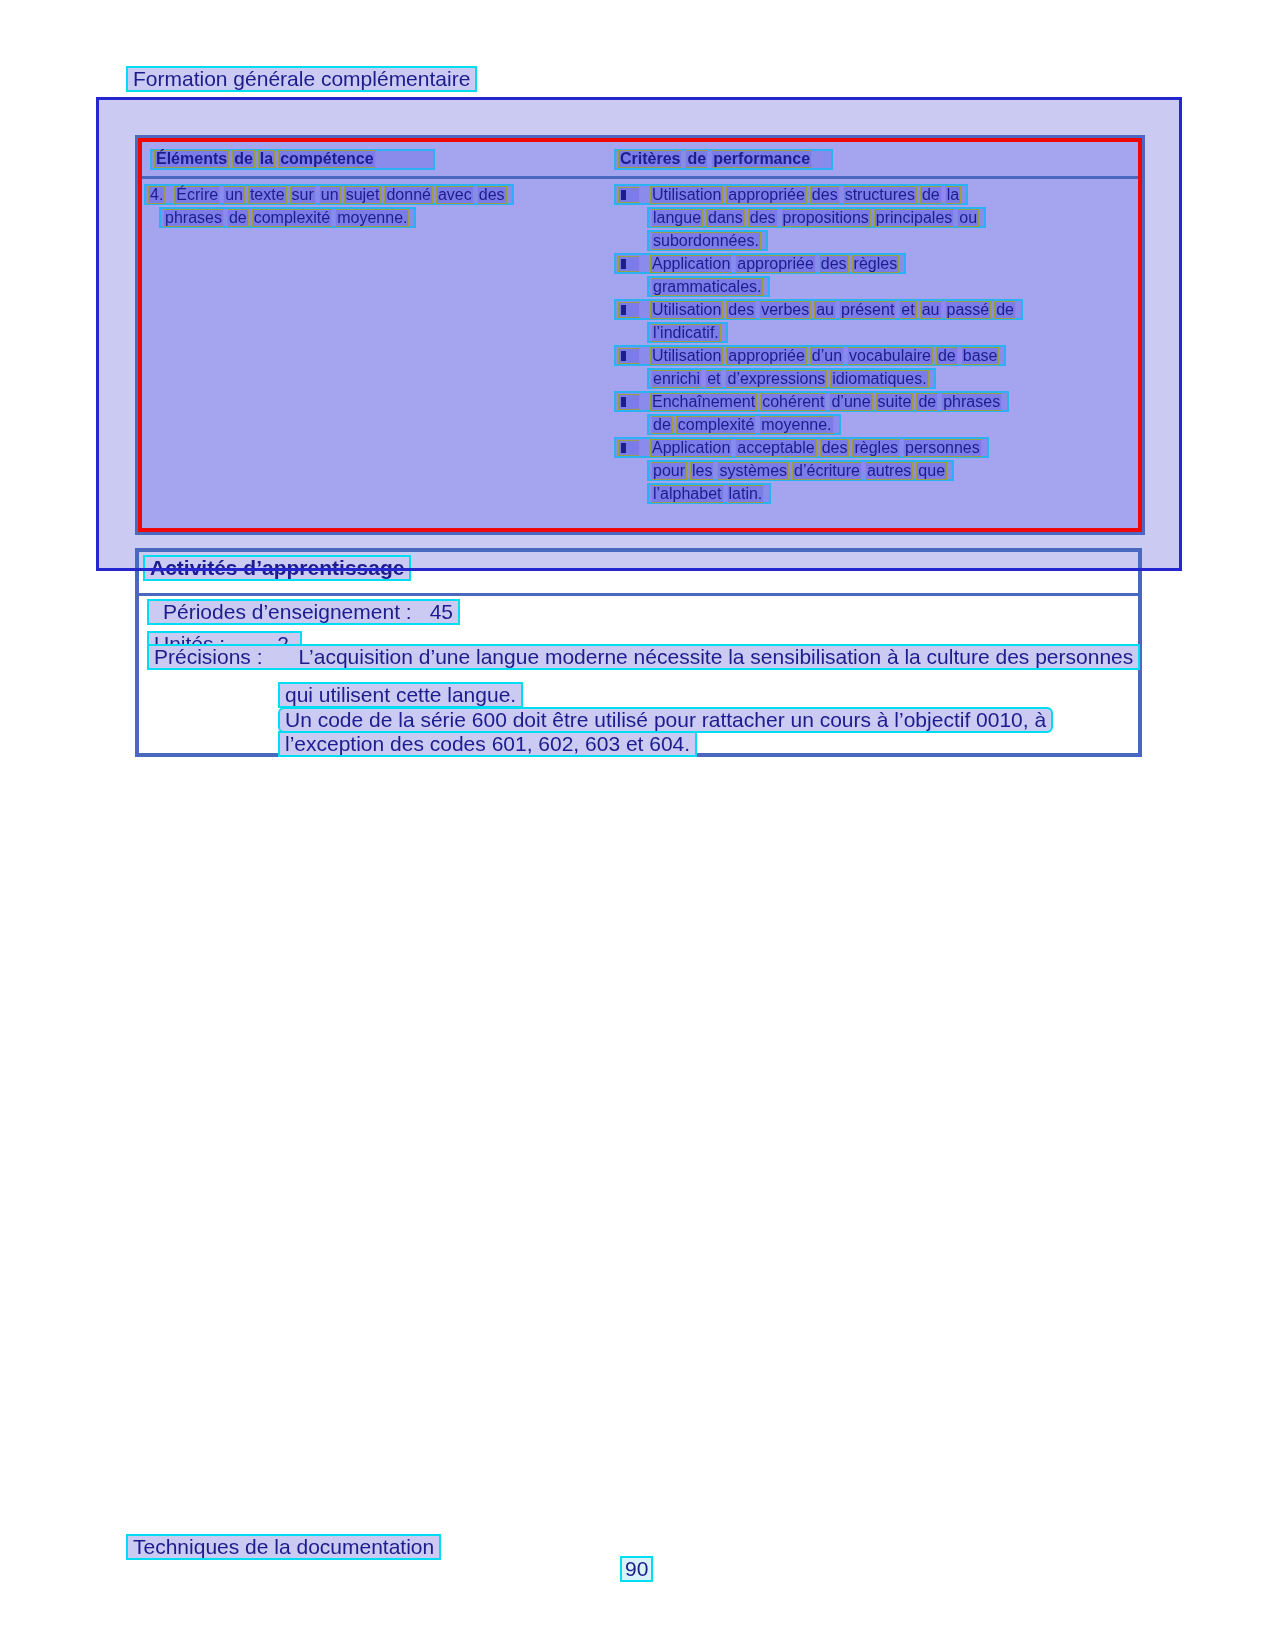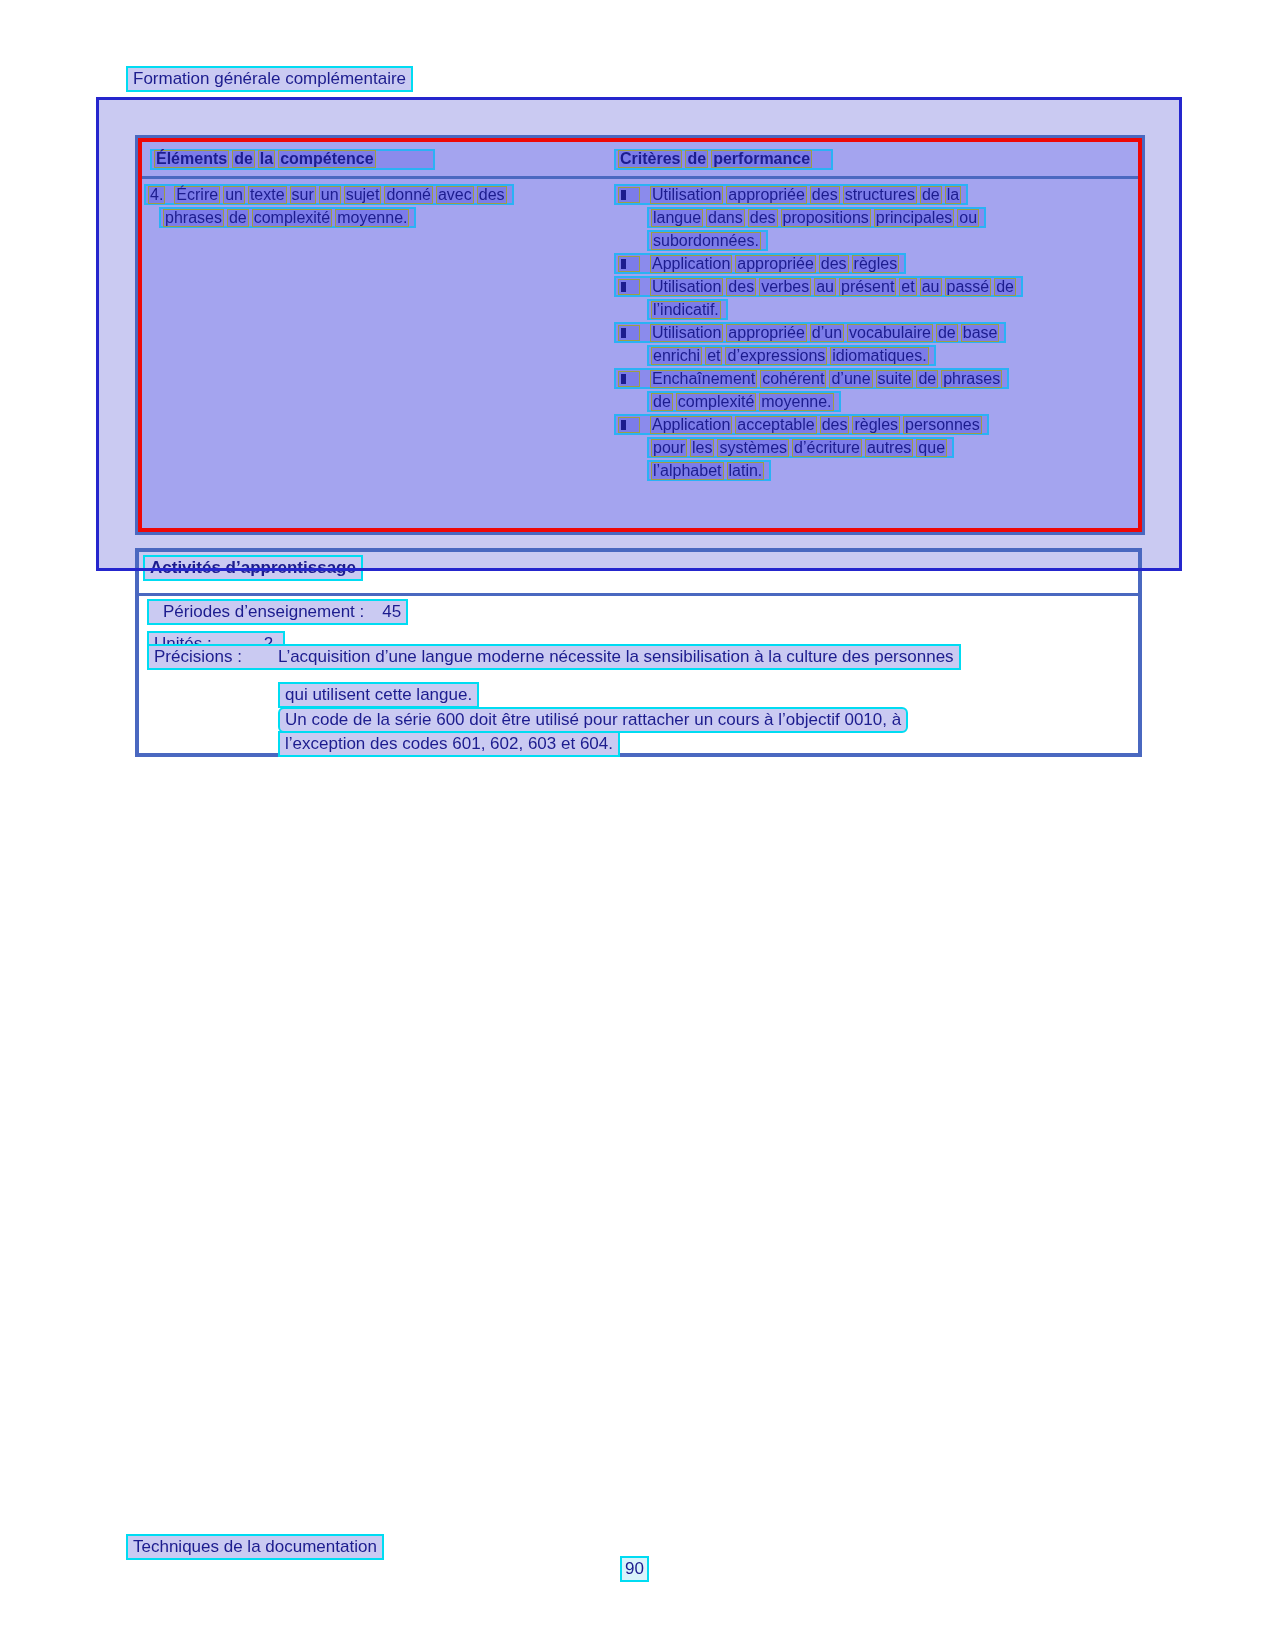--- a/index.html
+++ b/index.html
@@ -9,21 +9,21 @@
     font-family:"Liberation Sans", sans-serif;
     color:var(--text-navy,#1c1c8e);
     overflow:hidden;
   }
   
   .cybox {
     display:inline-block;
     border:2px solid var(--label-box-border,#00dcf2);
     background:var(--label-box-fill,#cacaf2);
     padding:1px 5px;
-    font-size:17px; line-height:20px;
+    font-size:21px; line-height:20px;
     color:var(--text-navy,#1c1c8e);
     white-space:nowrap;
   }
   .bold { font-weight:bold; }
 
   #top-label   { position:absolute; left:126px; top:66px; }
   #footer-label{ position:absolute; left:126px; top:1534px; }
   #page-num    { position:absolute; left:620px; top:1556px; background:var(--pagenum-fill,#d9f3fb); padding:1px 3px; }
 
   
@@ -172,20 +172,25 @@
           </div>
 
           <div class="trow">
             <span class="lbox">
               <span class="bulletcell">
                   <span class="bglyph"></span>
                 </span>
               <span class="words"><span class="w">Application</span><span class="w">appropriée</span><span class="w">des</span><span class="w">règles</span></span>
             </span>
           </div>
+          <div class="trow cont-right">
+            <span class="lbox">
+                <span class="words"><span class="w">grammaticales.</span></span>
+              </span>
+          </div>
 
           <div class="trow">
             <span class="lbox">
               <span class="bulletcell">
                   <span class="bglyph"></span>
                 </span>
               <span class="words"><span class="w">Utilisation</span><span class="w">des</span><span class="w">verbes</span><span class="w">au</span><span class="w">présent</span><span class="w">et</span><span class="w">au</span><span class="w">passé</span><span class="w">de</span></span>
             </span>
           </div>
           <div class="trow cont-right">

